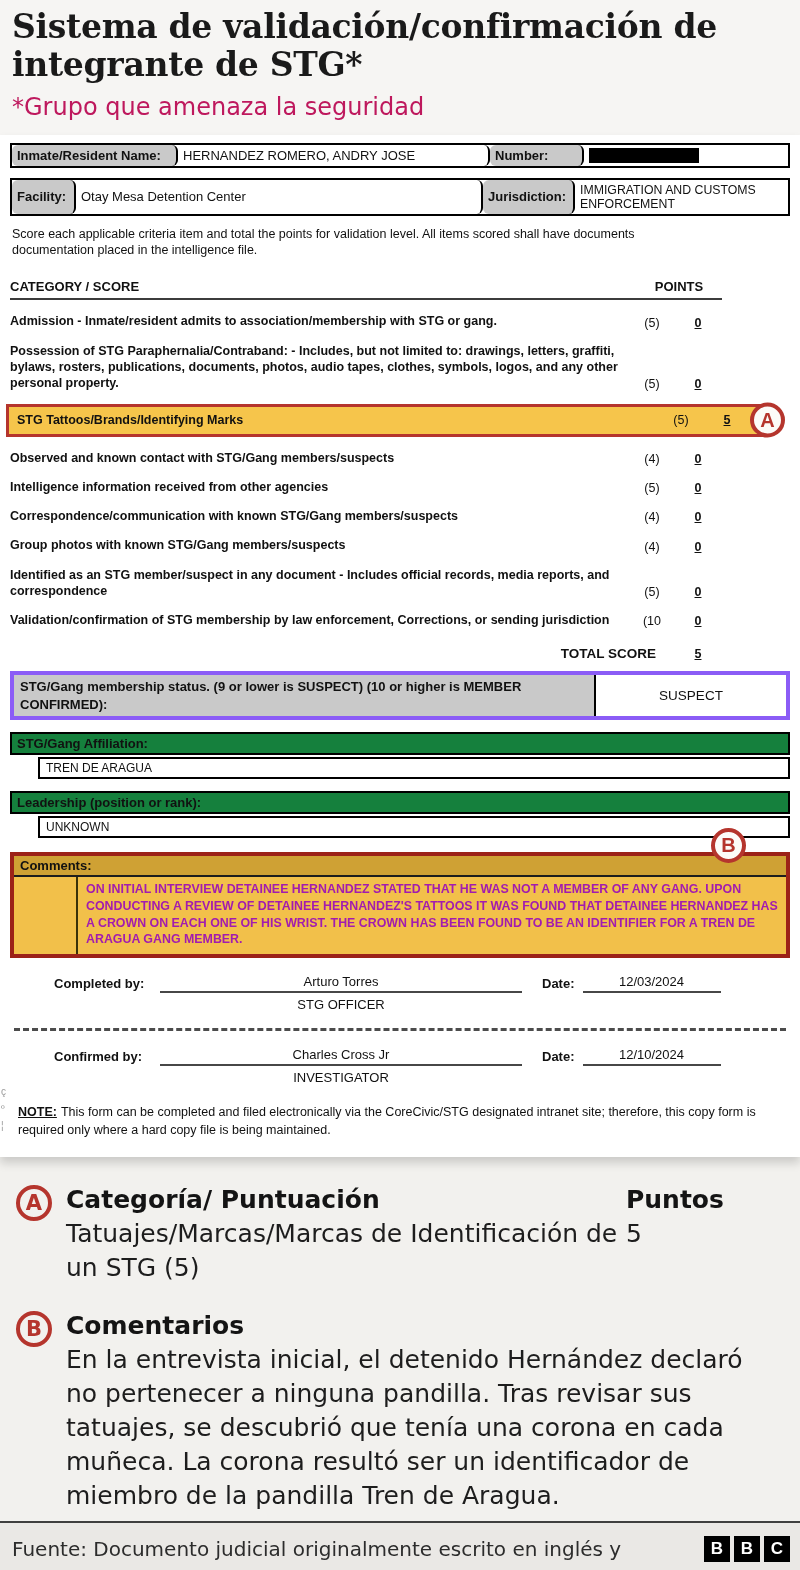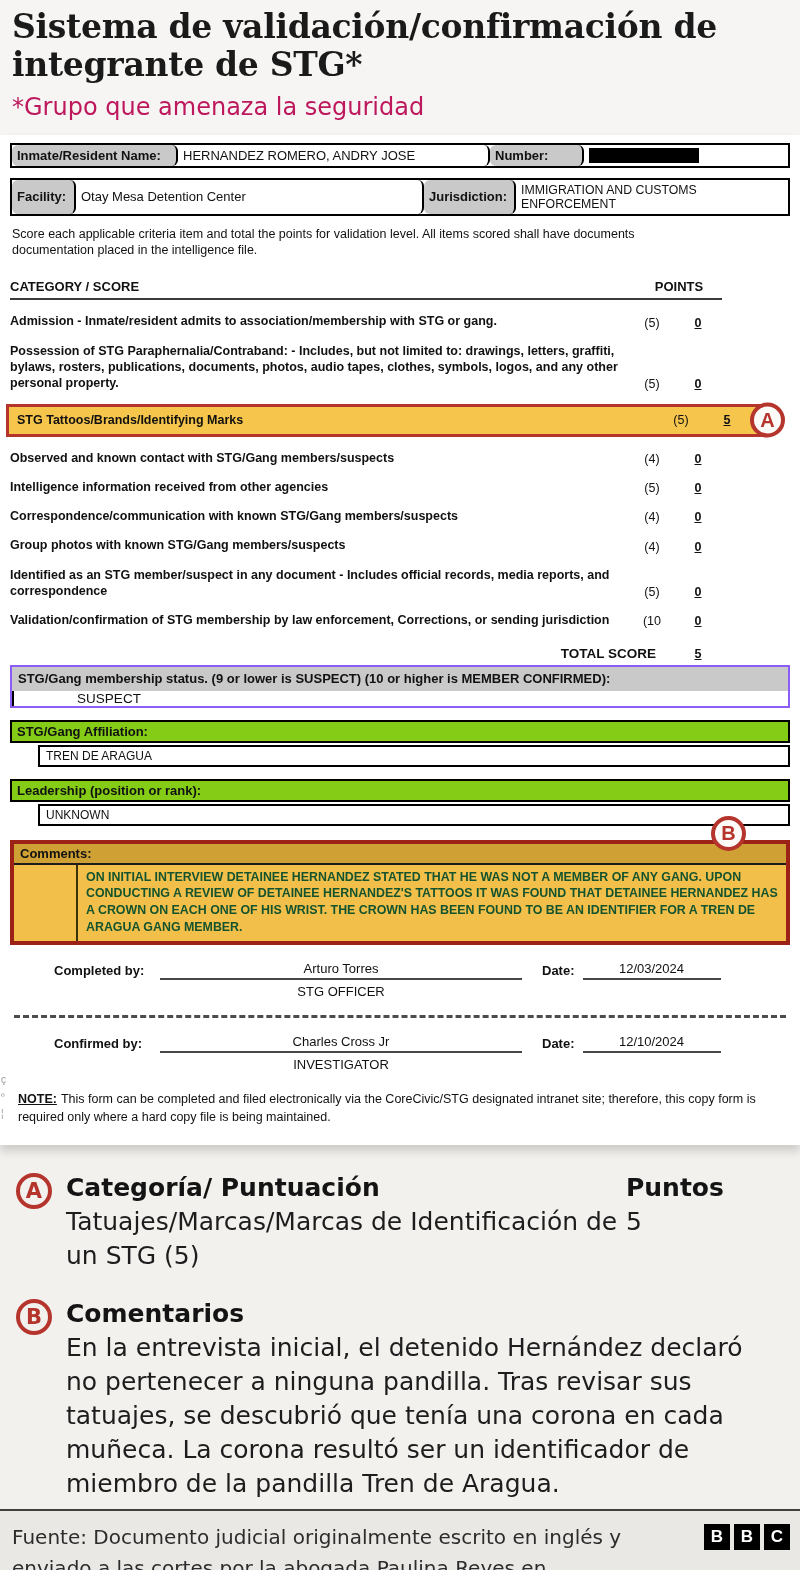--- a/index.html
+++ b/index.html
@@ -25,21 +25,21 @@
     font-size:12.5px;
   }
   .fh-row { display:flex; border:2px solid #000; background:#fff; }
   .fh-row + .fh-row { margin-top:10px; }
   .fh-cell { padding:3px 5px; font-size:13px; display:flex; align-items:center;border-radius:6px; }
   .fh-label { background:#c9c9c9; font-weight:700; border-right:2px solid #000; }
   .fh-value { border-right:2px solid #000; }
   .fh-cell:last-child { border-right:none; }
   .w-name-label { width:166px; } .w-name-value { width:312px; }
   .w-num-label  { width:94px; }  .w-num-value  { flex:1; }
-  .w-fac-label  { width:64px; }  .w-fac-value  { width:348px; }
+  .w-fac-label  { width:64px; }  .w-fac-value  { width:407px; }
   .w-jur-label  { width:92px; }  .w-jur-value  { flex:1; font-size:12.3px; }
   .redacted { width:110px; height:15px; background:#000; }
   .instruction { margin:10px 2px 0 2px; line-height:1.35; max-width:700px; }
   .cat-header {
     display:flex; margin-top:20px; width:712px;
     border-bottom:2px solid #3c3c3c; padding-bottom:4px;
     font-weight:700; font-size:13px;
   }
   .cat-header .pts { margin-left:auto; width:86px; text-align:center; }
   .trow { display:flex; align-items:flex-end; margin-top:13px; width:712px; }
@@ -53,30 +53,30 @@
     padding:5px 10px 5px 8px; align-items:center;
   }
   .marker {
     width:35px; height:35px; border-radius:50%;
     border:4px solid #b5352d; background:#fcfbf8; color:#b5352d;
     font-weight:700; font-size:20px; display:flex; align-items:center; justify-content:center;
   }
   .trow.hl .marker { position:absolute; right:-24px; top:50%; transform:translateY(-50%); }
   .total-row { display:flex; justify-content:flex-end; align-items:baseline; width:712px; margin-top:18px; }
   .total-label { font-weight:700; font-size:13.5px; margin-right:18px; }
-  .status-box { display:flex; border:2px solid #8b5cf6; margin-top:4px;flex-direction:column; }
+  .status-box { display:flex; border:4px solid #8b5cf6; margin-top:10px; }
   .status-label { flex:1; background:#c9c9c9; font-weight:700; font-size:13px; padding:3px 6px; line-height:1.35; }
   .status-value { width:192px; border-left:2px solid #000; background:#fff; display:flex; align-items:center; justify-content:center; font-size:13.5px; }
-  .gray-bar { border:2px solid #000; background:#84cc16; font-weight:700; font-size:13px; padding:2px 5px; margin-top:12px; }
+  .gray-bar { border:2px solid #000; background:#15803d; font-weight:700; font-size:13px; padding:2px 5px; margin-top:12px; }
   .value-box { margin:2px 0 0 28px; border:2px solid #000; background:#fff; font-size:12px; padding:2px 6px; }
   .comments { margin-top:14px; border:4px solid #9c2218; background:#f2c04a; position:relative; }
   .comments-header { background:#cfa134; border-bottom:2px solid #1d1d1d; font-weight:700; font-size:13px; padding:2px 6px; }
   .comments-body {
     margin-left:62px; border-left:2px solid #3a3208;
-    padding:4px 8px 6px 8px; line-height:1.34; color:#14532d; font-weight:700; font-size:12.4px;
+    padding:4px 8px 6px 8px; line-height:1.34; color:#a21caf; font-weight:700; font-size:12.4px;
   }
   .comments .marker { position:absolute; top:-28px; right:40px; }
   .sig-row { display:flex; align-items:flex-start; margin-top:16px; padding-left:44px; }
   .sig-label { font-weight:700; font-size:13px; width:106px; padding-top:2px; }
   .sig-block { width:362px; text-align:center; }
   .sig-name { font-size:13px; border-bottom:2px solid #474747; padding-bottom:2px; }
   .sig-role { font-size:13px; margin-top:4px; }
   .date-label { font-weight:700; font-size:13px; margin-left:20px; padding-top:2px; }
   .date-block { width:138px; margin-left:8px; text-align:center; }
   .date-value { font-size:13px; border-bottom:2px solid #474747; padding-bottom:2px; }

